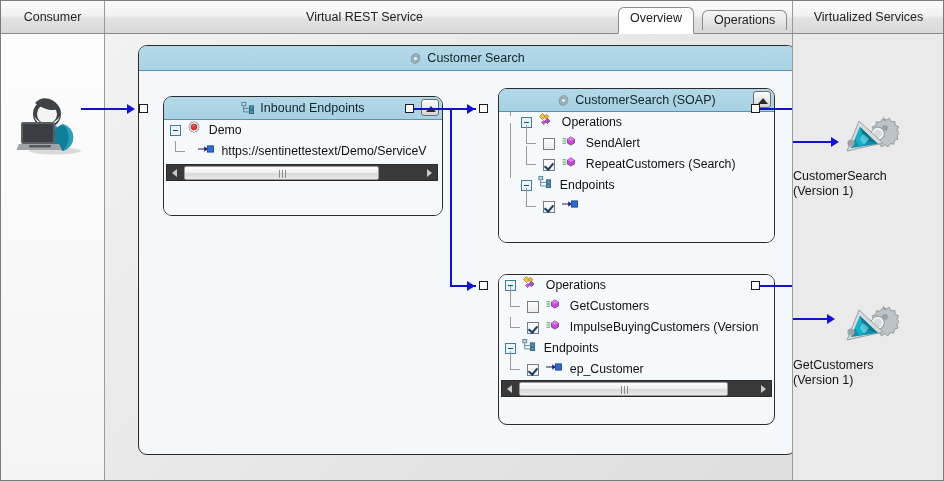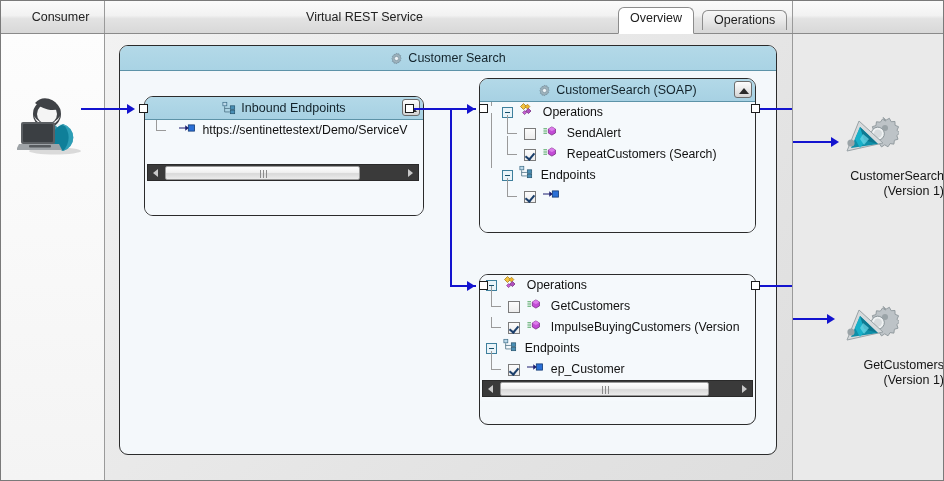--- a/index.html
+++ b/index.html
@@ -9,21 +9,21 @@
     font-size:12px;color:#1a1a1a;background:#ffffff;
   }
   #root{position:relative;width:944px;height:481px;box-sizing:border-box;border:1px solid #7a7a7a;overflow:hidden;background:#fff;}
 
   
   .hdr-band{position:absolute;left:0;top:0;height:33px;width:944px;
     background:linear-gradient(to bottom,#fbfbfb 0%,#f2f2f2 45%,#e3e3e3 55%,#d8d8d8 100%);
     border-bottom:1px solid #8a8a8a;box-sizing:border-box;}
   .hdr-cell{position:absolute;top:0;height:32px;line-height:32px;text-align:center;font-size:12.5px;color:#222;}
   .hdr-sep{position:absolute;top:0;width:1px;height:32px;background:#9a9a9a;}
-  .hdr-c1{left:8px;width:103px;}
+  .hdr-c1{left:0;width:103px;}
   .hdr-c2{left:104px;width:519px;}
   .hdr-c3{left:792px;width:151px;}
 
   
   .tabs{position:absolute;top:6px;left:617px;height:27px;}
   .tab{position:absolute;top:0;height:21px;line-height:20px;padding:0 11px;font-size:12.5px;
     border:1px solid #8c8c8c;border-bottom:none;border-radius:6px 6px 0 0;box-sizing:border-box;color:#1d1d1d;}
   .tab.inactive{top:3px;height:20px;line-height:19px;
     background:linear-gradient(to bottom,#f6f6f6 0%,#e9e9e9 50%,#d6d6d6 100%);}
   .tab.active{background:#ffffff;height:27px;line-height:21px;border-bottom:1px solid #fff;z-index:5;}
@@ -36,30 +36,30 @@
   .col-sep-1{position:absolute;left:103px;top:33px;width:1px;height:446px;background:#9a9a9a;}
   .col-canvas{position:absolute;left:104px;top:33px;width:688px;height:446px;
     background:linear-gradient(135deg,#f2f2f2 0%,#eaeaea 35%,#e3e3e3 70%,#dedede 100%);}
   .col-sep-2{position:absolute;left:791px;top:33px;width:1px;height:446px;background:#9a9a9a;}
   .col-virt{position:absolute;left:792px;top:33px;width:151px;height:446px;background:#eaeaea;}
 
   
   .consumer-icon{position:absolute;left:16px;top:60px;width:72px;height:62px;}
 
   
-  .vs-node{position:absolute;width:151px;text-align:right;}
+  .vs-node{position:absolute;width:151px;text-align:left;}
   .vs-node .vs-ico{display:block;margin:0 auto 4px;width:60px;height:58px;}
   .vs-node .vs-l1{display:block;font-size:12.5px;color:#141414;line-height:15px;}
   .vs-node .vs-l2{display:block;font-size:12.5px;color:#141414;line-height:15px;}
   #vs-customersearch{left:0;top:73px;}
   #vs-getcustomers{left:0;top:262px;}
 
   
   .group{position:absolute;box-sizing:border-box;border:1.5px solid #2b2b2b;border-radius:9px;
-    background:#f4f8fb;overflow:hidden;}
+    background:#f4f8fb;overflow:hidden;margin-left:19px;}
   .group>.g-title{height:24px;line-height:24px;text-align:center;font-size:12.5px;color:#13232b;
     background:linear-gradient(to bottom,#b3d9e8 0%,#a9d3e4 100%);border-bottom:1px solid #5d93a8;}
   #grp-customer-search{left:14px;top:11px;width:658px;height:410px;}
   .g-title .gear{display:inline-block;vertical-align:-3px;margin-right:5px;}
 
   
   .node{position:absolute;box-sizing:border-box;border:1.4px solid #2b2b2b;border-radius:9px;
     background:#f4f8fb;overflow:hidden;}
   .node>.n-title{position:relative;height:22px;line-height:22px;text-align:center;font-size:12.5px;color:#13232b;
     background:linear-gradient(to bottom,#b3d9e8 0%,#a7d1e3 100%);border-bottom:1px solid #5d93a8;}
@@ -110,20 +110,21 @@
 </head>
 <body>
 
 <div id="root">
 
   <div class="hdr-band">
     <div class="hdr-cell hdr-c1">Consumer</div>
     <div class="hdr-sep" style="left:103px;"></div>
     <div class="hdr-cell hdr-c2">Virtual REST Service</div>
     <div class="hdr-sep" style="left:791px;"></div>
+    <div class="hdr-cell hdr-c3">Virtualized Services</div>
 
     <div class="tabs">
       <div class="tab active" id="tab-overview">Overview</div>
       <div class="tab inactive" id="tab-operations">Operations</div>
     </div>
   </div>
 
   <div class="col-consumer">
     <div class="consumer-icon">
       <svg width="72" height="62" viewBox="0 0 72 62">
@@ -167,20 +168,31 @@
               <rect x="9.5" y="10.5" width="5" height="4" fill="#4a8fb5" stroke="#24536d" stroke-width="0.8"></rect>
               <path d="M3 6v6.5h6M3 8.5h6" stroke="#4a6f82" stroke-width="0.9" fill="none"></path>
             </svg>
           </span><span>Inbound Endpoints</span>
           <div class="collapse-btn">
               <span class="tri"></span>
             </div>
         </div>
         <div class="n-body">
 
+          <div class="trow" style="padding-left:6px;">
+            <span class="exp"></span>
+            <span class="ico">
+              <svg width="14" height="14" viewBox="0 0 16 16">
+                <path d="M8 1.4l1.3 1.5 1.9-.5.4 1.9 1.9.4-.6 1.9 1.3 1.4-1.3 1.4.6 1.9-1.9.4-.4 1.9-1.9-.5L8 14.6l-1.3-1.5-1.9.5-.4-1.9-1.9-.4.6-1.9L1.8 8l1.3-1.4-.6-1.9 1.9-.4.4-1.9 1.9.5z" fill="#e9e9e9" stroke="#777" stroke-width="0.7"></path>
+                <circle cx="8" cy="8" r="3.3" fill="#e03b3b" stroke="#8e1b1b" stroke-width="0.8"></circle>
+                <path d="M6.4 6.6a1.6 1.6 0 0 1 2.4-.4" stroke="#ffb3b3" stroke-width="0.9" fill="none"></path>
+              </svg>
+            </span>
+            <span class="lbl">Demo</span>
+          </div>
 
           <div class="trow clip" style="padding-left:24px;width:280px;">
             <span class="elbow" style="left:11px;top:-8px;width:9px;height:18px;"></span>
             <span class="ico" style="margin-left:10px;">
               <svg width="16" height="12" viewBox="0 0 18 12">
                 <path d="M0 6h9" stroke="#1c1c6e" stroke-width="1.3"></path>
                 <path d="M7 3l4 3-4 3z" fill="#1c1c6e"></path>
                 <rect x="10.5" y="2.5" width="7" height="7" fill="#2a6fd6" stroke="#123a73" stroke-width="0.9"></rect>
               </svg>
             </span>
@@ -194,21 +206,21 @@
             <div class="thumb" style="left:17px;width:195px;">
                 <span class="grip"></span>
               </div>
             <div class="arrow r">
                 <span class="ar"></span>
               </div>
           </div>
         </div>
       </div>
 
-      <div class="node" id="n-soap" style="left:359px;top:32px;width:277px;height:155px;">
+      <div class="node" id="n-soap" style="left:359px;top:42px;width:277px;height:155px;">
         <div class="n-title">
           <span class="t-ico">
             <svg width="13" height="13" viewBox="0 0 16 16">
               <path d="M8 1.2l1.2 1.4 1.8-.5.4 1.8 1.8.5-.6 1.8 1.2 1.4-1.2 1.4.6 1.8-1.8.5-.4 1.8-1.8-.5L8 14.8l-1.2-1.4-1.8.5-.4-1.8-1.8-.5.6-1.8L2.2 8.4l1.2-1.4-.6-1.8 1.8-.5.4-1.8 1.8.5z" fill="#9fb3bd" stroke="#6d8794" stroke-width="0.7"></path>
               <circle cx="8" cy="8" r="2.6" fill="#eef4f7" stroke="#6d8794" stroke-width="0.7"></circle>
             </svg>
           </span><span>CustomerSearch (SOAP)</span>
           <div class="collapse-btn">
               <span class="tri"></span>
             </div>

